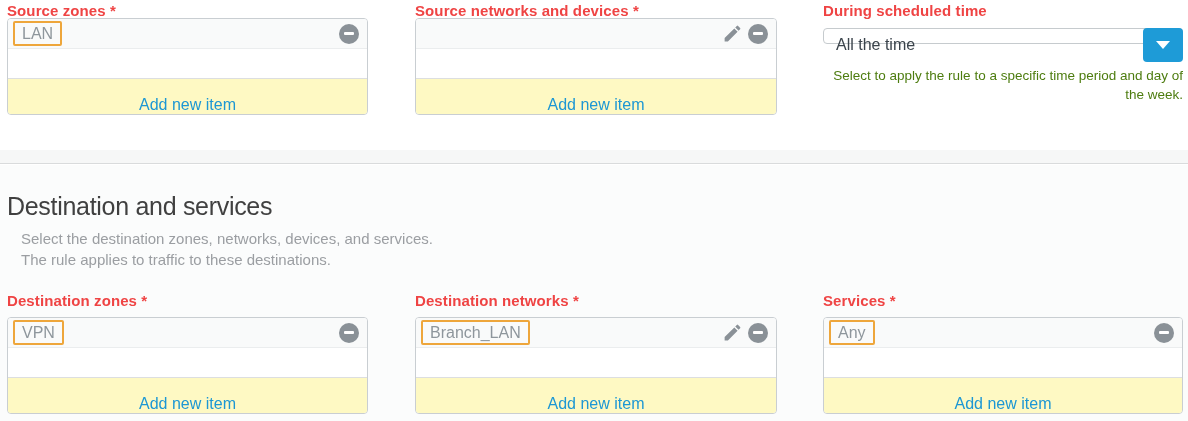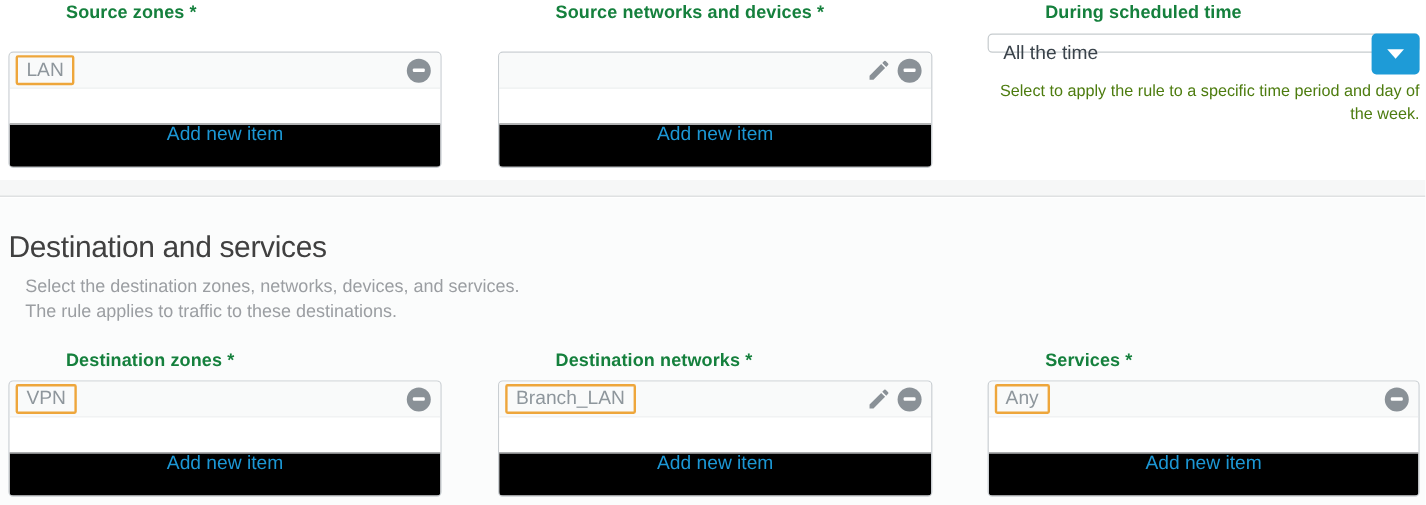--- a/index.html
+++ b/index.html
@@ -23,38 +23,37 @@
     background: #fbfcfc;
   }
   
   .col1 { left: 7px;   width: 361px; }
   .col2 { left: 415px; width: 362px; }
   .col3 { left: 823px; width: 360px; }
   
   .field-label {
     position: absolute;
     font-size: 15px; font-weight: bold;
-    color: #15803d;
+    color: #ef4444;
     letter-spacing: 0.1px;
     white-space: nowrap;
-    margin-left: 48px;
   }
   .top-label { top: 2px; }
   .bottom-label { top: 292px; }
   
   .panel {
     position: absolute;
     height: 97px;
     background: #ffffff;
     border: 1px solid #c9ced2;
     border-radius: 4px;
     display: flex; flex-direction: column;
     overflow: hidden;
   }
-  .panel-top { top: 43px; }
+  .panel-top { top: 18px; }
   .panel-bottom { top: 317px; }
   .item-row {
     height: 30px; flex: 0 0 30px;
     background: #f9fafa;
     border-bottom: 1px solid #ebedee;
     display: flex; align-items: center;
     padding: 0 8px 0 5px;
   }
   .tag {
     display: inline-block;
@@ -80,23 +79,23 @@
     content: "";
     position: absolute;
     left: 5px; top: 8.5px;
     width: 10px; height: 3px;
     border-radius: 1px;
     background: #ffffff;
   }
   .panel-spacer { flex: 1 1 auto; background: #ffffff; }
   .panel-footer {
     flex: 0 0 36px;
-    background: #000000;
+    background: #fef9c3;
     border-top: 1px solid #dcdee0;
-    display: flex; align-items: flex-start; justify-content: center;
+    display: flex; align-items: flex-end; justify-content: center;
   }
   .add-link {
     color: #1c97d4;
     font-size: 16px;
     cursor: pointer;
   }
   
   .select-box {
     position: absolute; top: 28px;
     height: 16px;

